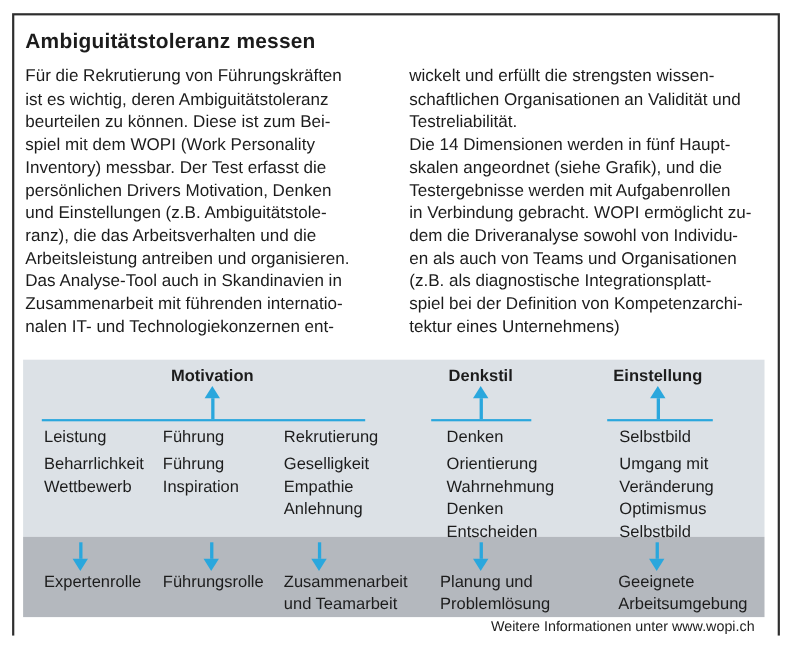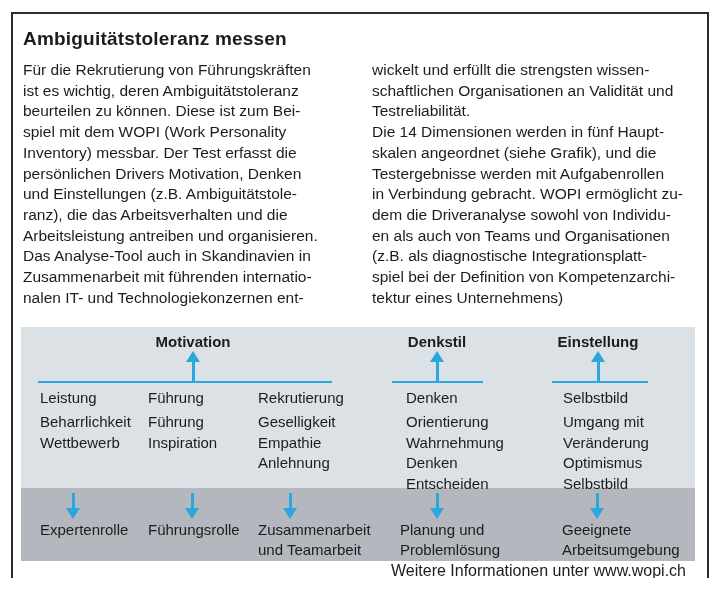--- a/index.html
+++ b/index.html
@@ -41,21 +41,21 @@
   .arr.up .head{border-bottom:11px solid var(--accent);}
   .arr.up .stem{height:19px;}
   .arr.down{top:166px;}
   .arr.down .head{border-top:11px solid var(--accent);}
   .arr.down .stem{height:15px;}
   .dcol{position:absolute;top:62px;font-size:15px;white-space:nowrap;}
   .dcol .head{font-weight:normal;margin-bottom:6px;}
   .dcol .item{line-height:20.6px;}
   .role{position:absolute;top:193px;font-size:15px;line-height:20px;white-space:nowrap;}
   .footer{
-    position:absolute;top:562px;right:36px;font-size:16px;white-space:nowrap;
+    position:absolute;top:562px;right:36px;font-size:13px;white-space:nowrap;
   }
 </style>
 </head>
 <body>
 
 <div class="page">
   <div class="frame"></div>
 
   <div class="title">Ambiguitätstoleranz messen</div>
 

